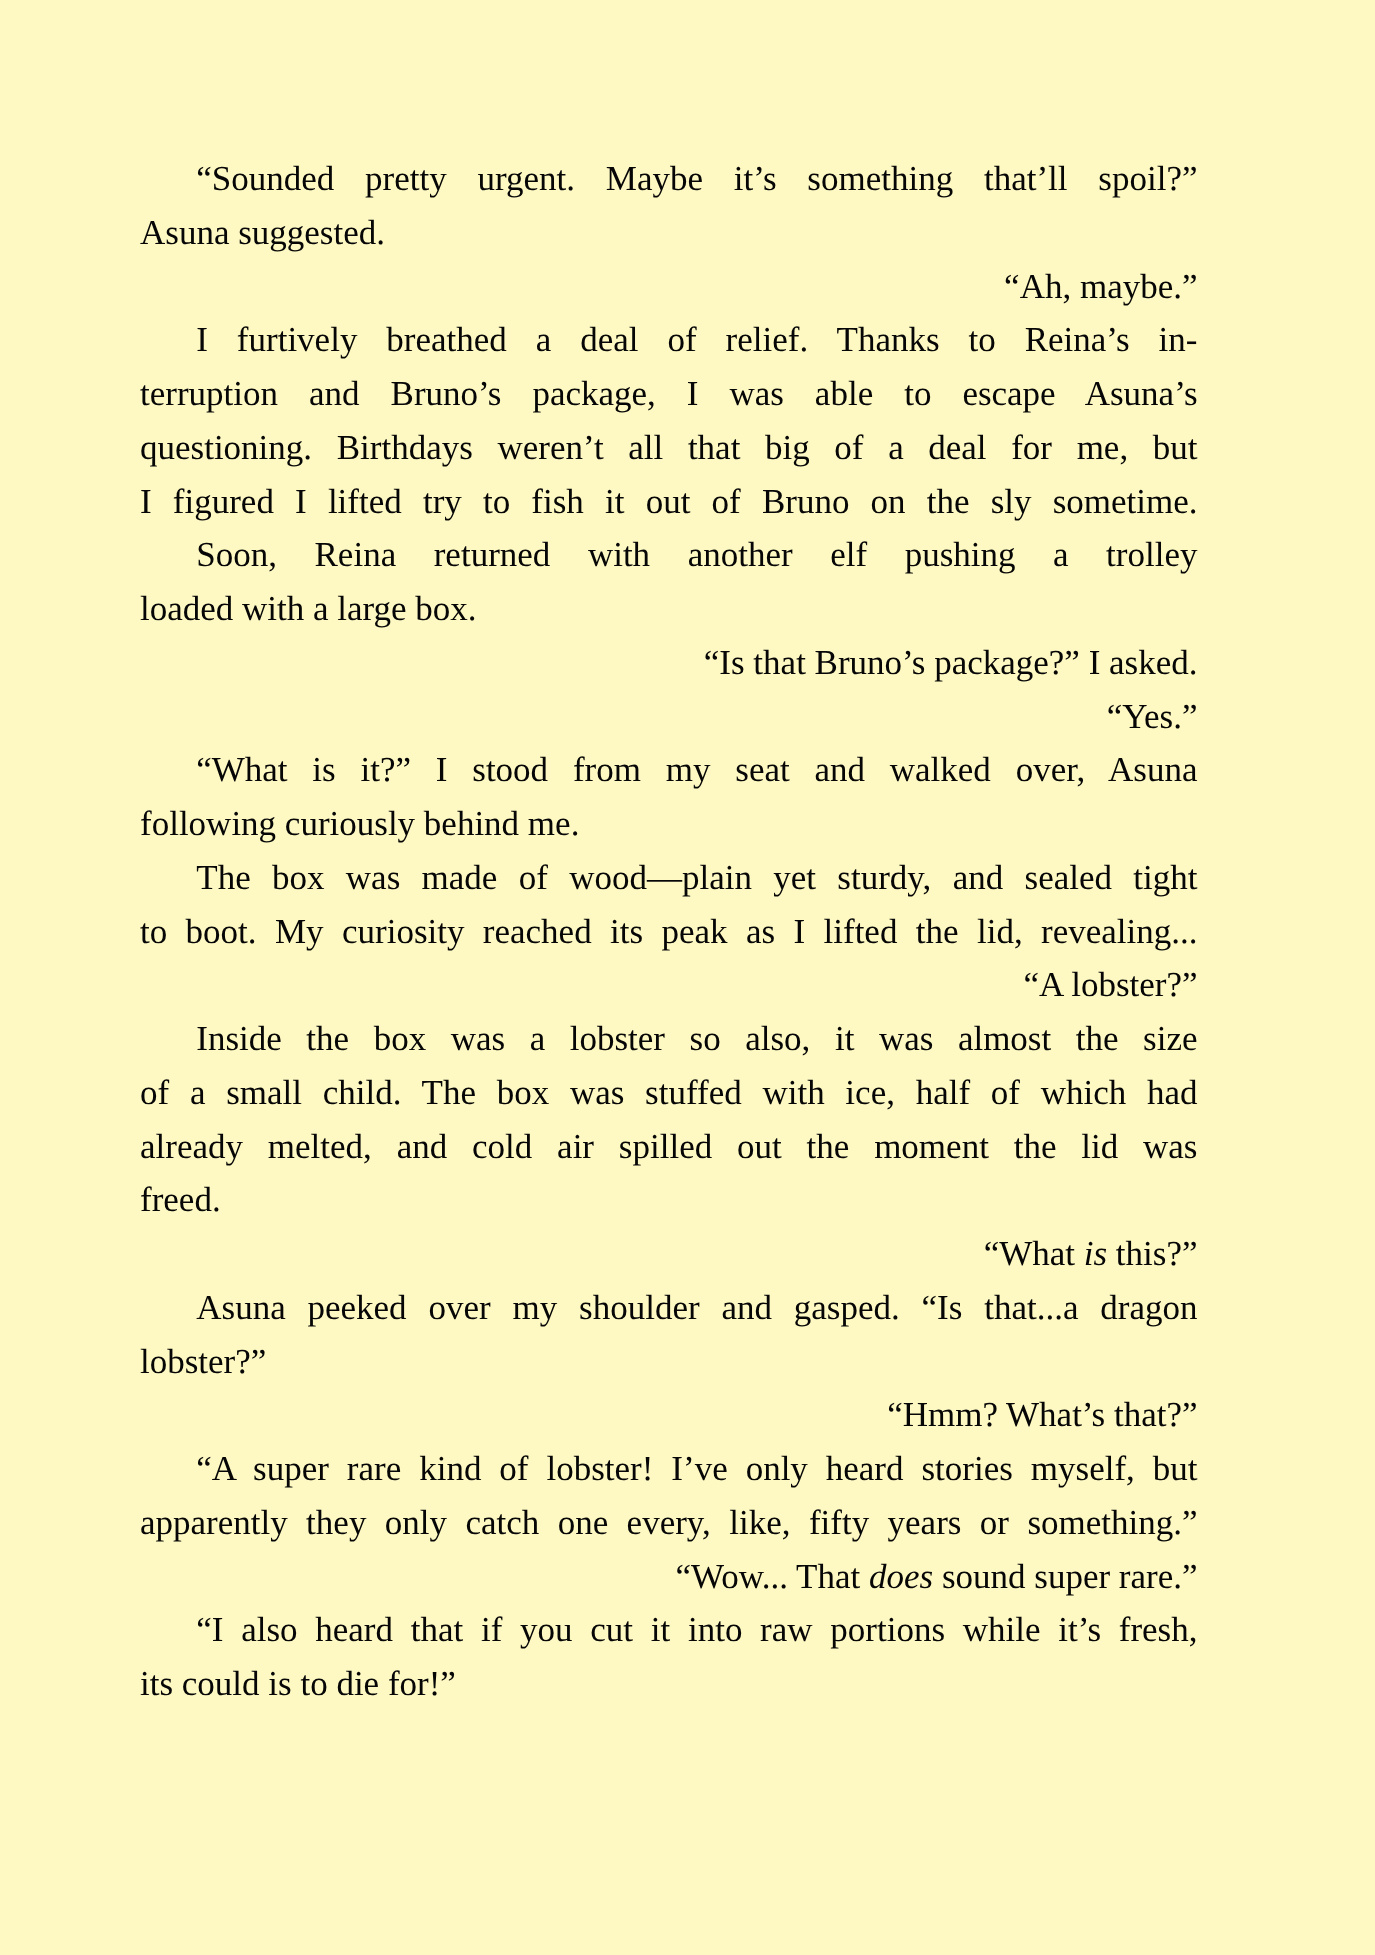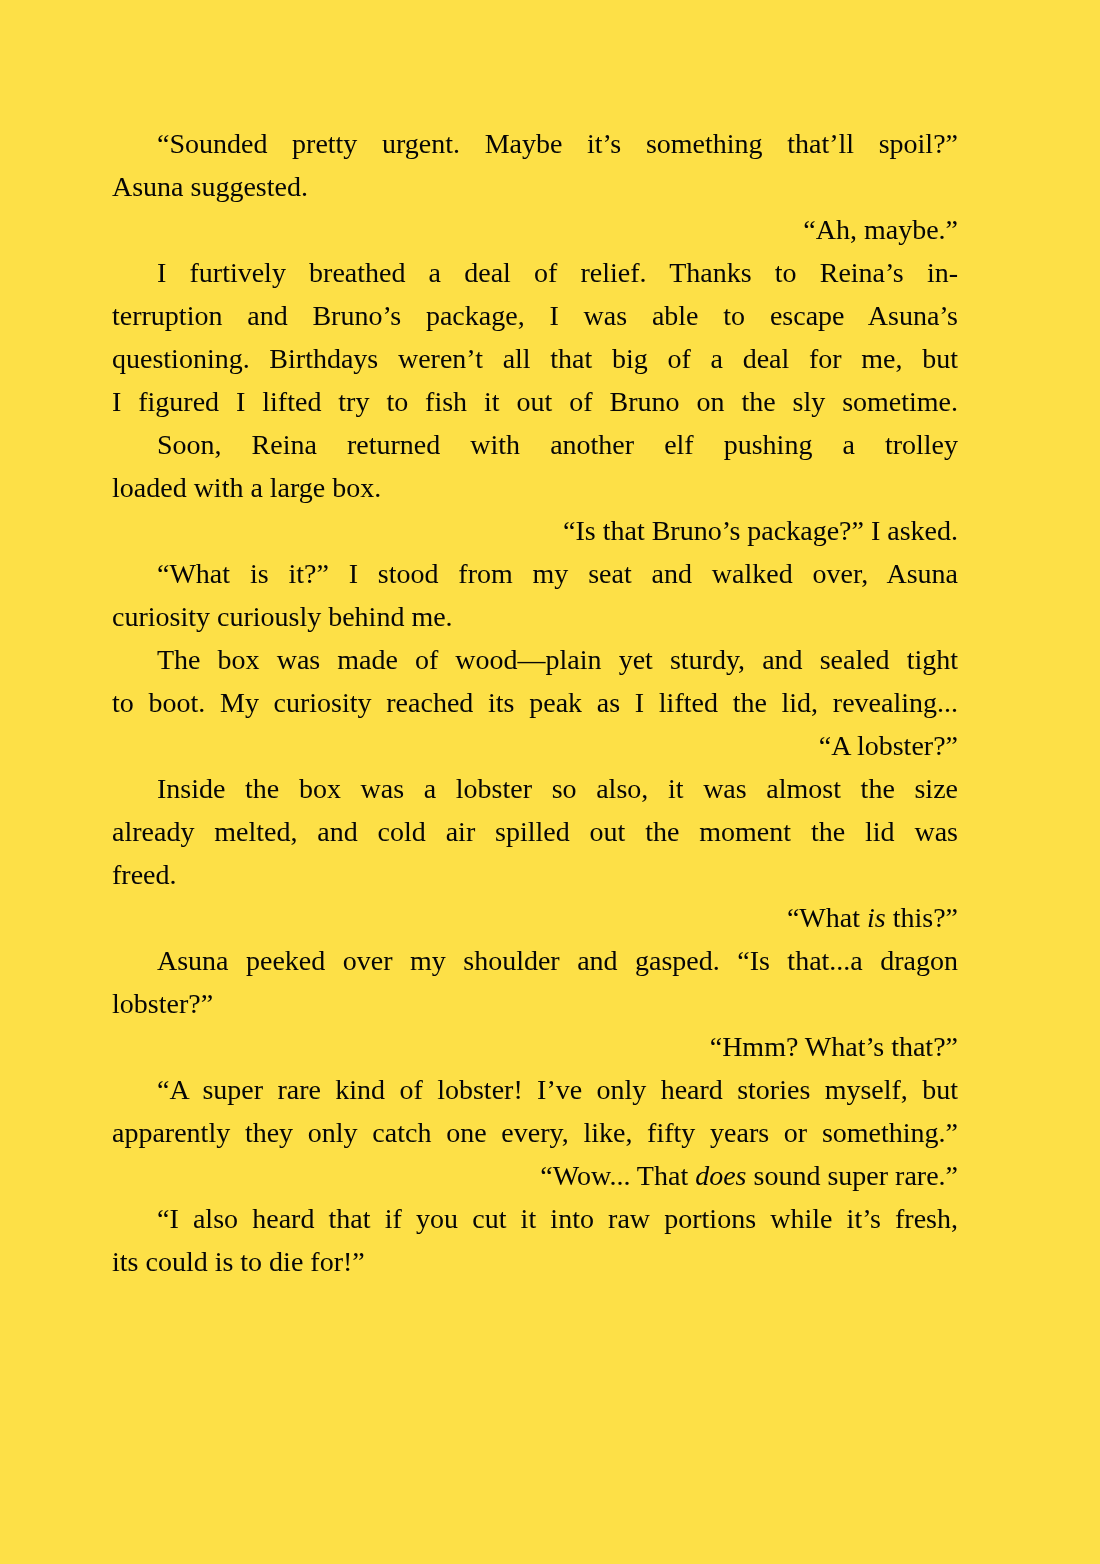--- a/index.html
+++ b/index.html
@@ -10,21 +10,21 @@
     width: 1100px;
     height: 1564px;
     background: #ffffff;
     overflow: hidden;
   }
   .page {
     box-sizing: border-box;
     width: 1100px;
     height: 1564px;
     padding: 122px 142px 0 112px;
-    background: #fde047;
+    background: #fef9c3;
     color: #060606;
     font-family: "Liberation Serif", serif;
     font-size: 28px;
     line-height: 43px;
   }
   .line {
     text-align: left;
     text-indent: 0;
   }
   .line.justify {
@@ -58,32 +58,36 @@
         <div class="line justify"><span class="regular">I figured I lifted try to fish it out of Bruno on the sly sometime.</span></div>
       </div>
       <div class="paragraph">
         <div class="line indent justify"><span class="regular">Soon, Reina returned with another elf pushing a trolley</span></div>
         <div class="line"><span class="regular">loaded with a large box.</span></div>
       </div>
       <div class="paragraph">
         <div class="line indent"><span class="regular">“Is that Bruno’s package?” I asked.</span></div>
       </div>
       <div class="paragraph">
+        <div class="line indent"><span class="regular">“Yes.”</span></div>
+      </div>
+      <div class="paragraph">
         <div class="line indent justify"><span class="regular">“What is it?” I stood from my seat and walked over, Asuna</span></div>
-        <div class="line"><span class="regular">curiosity curiously behind me.</span></div>
+        <div class="line"><span class="regular">following curiously behind me.</span></div>
       </div>
       <div class="paragraph">
         <div class="line indent justify"><span class="regular">The box was made of wood—plain yet sturdy, and sealed tight</span></div>
         <div class="line justify"><span class="regular">to boot. My curiosity reached its peak as I lifted the lid, revealing...</span></div>
       </div>
       <div class="paragraph">
         <div class="line indent"><span class="regular">“A lobster?”</span></div>
       </div>
       <div class="paragraph">
         <div class="line indent justify"><span class="regular">Inside the box was a lobster so also, it was almost the size</span></div>
+        <div class="line justify"><span class="regular">of a small child. The box was stuffed with ice, half of which had</span></div>
         <div class="line justify"><span class="regular">already melted, and cold air spilled out the moment the lid was</span></div>
         <div class="line"><span class="regular">freed.</span></div>
       </div>
       <div class="paragraph">
         <div class="line indent"><span class="regular">“What </span><span class="italic">is</span><span class="regular"> this?”</span></div>
       </div>
       <div class="paragraph">
         <div class="line indent justify"><span class="regular">Asuna peeked over my shoulder and gasped. “Is that...a dragon</span></div>
         <div class="line"><span class="regular">lobster?”</span></div>
       </div>

